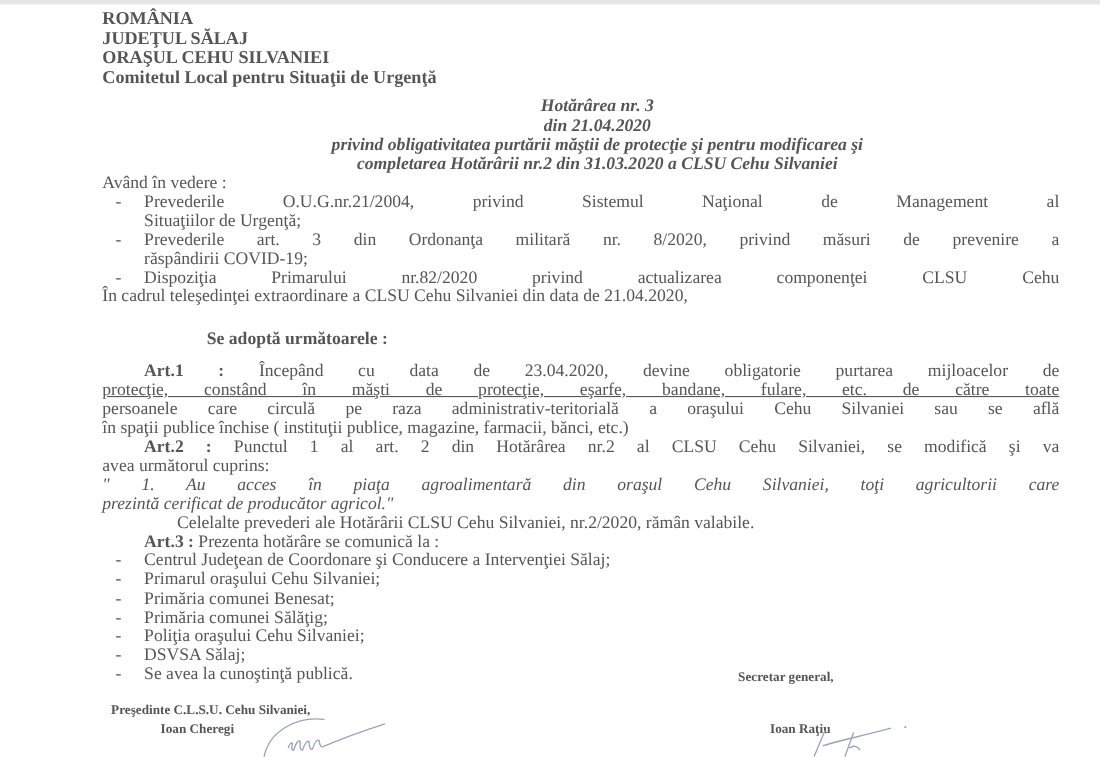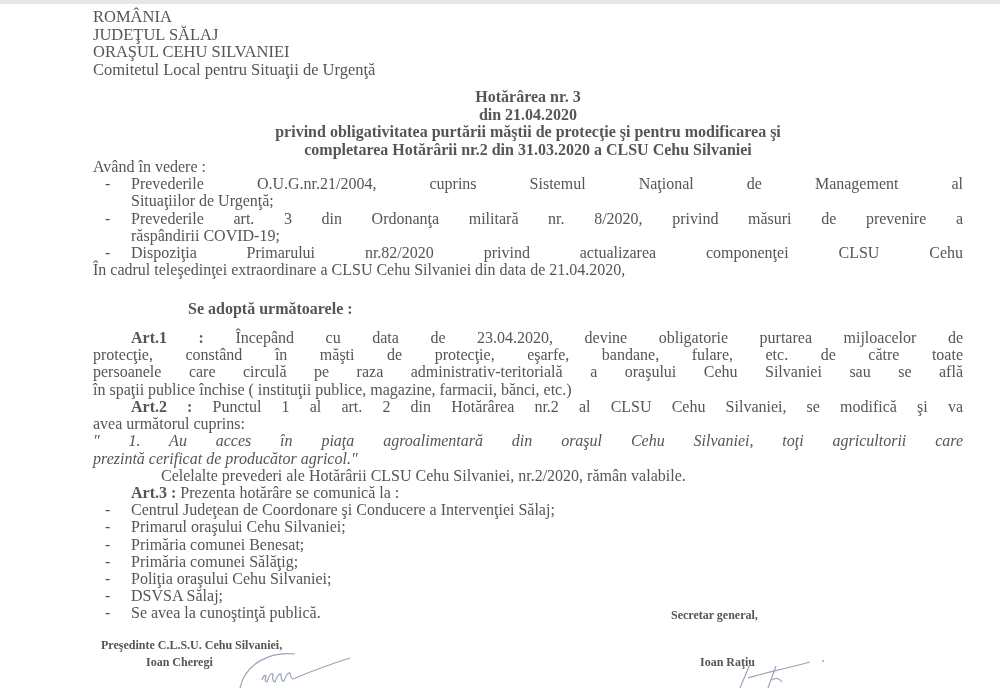--- a/index.html
+++ b/index.html
@@ -25,36 +25,37 @@
     .page {
       position: absolute;
       left: 93px;
       top: 0;
       width: 870px;
     }
     .header-block {
       position: absolute;
       left: 0;
       top: 8px;
-      font-weight: normal;
+      font-weight: bold;
       font-size: 16.5px;
       line-height: 17.5px;
       color: #555;
     }
     .header-block div { white-space: nowrap; }
     .title-block {
       position: absolute;
-      left: 0;
+      left: 15px;
       top: 88px;
       width: 870px;
       text-align: center;
       font-weight: bold;
       font-size: 16px;
       line-height: 17.5px;
       color: #555;
+      font-style: italic;
     }
     .body-text {
       position: absolute;
       left: 0;
       width: 870px;
       font-size: 16px;
       line-height: 17.2px;
       color: #555;
     }
     .justify-full { text-align: justify; text-align-last: justify; }
@@ -104,21 +105,21 @@
     <div style="white-space:nowrap;">privind obligativitatea purtării măştii de protecţie şi pentru modificarea şi</div>
     <div>completarea Hotărârii nr.2 din 31.03.2020 a CLSU Cehu Silvaniei</div>
   </div>
 
   <div class="body-text" style="top:158px;">
     <span class="line">Având în vedere :</span>
 
     <div class="bullet">
       <span class="dash">-</span>
       <div class="txt">
-        <span class="line justify-full" style="white-space:normal;">Prevederile O.U.G.nr.21/2004, cuprins Sistemul Naţional de Management al</span>
+        <span class="line justify-full" style="white-space:normal;">Prevederile O.U.G.nr.21/2004, privind Sistemul Naţional de Management al</span>
         <span class="line">Situaţiilor de Urgenţă;</span>
       </div>
     </div>
 
     <div class="bullet">
       <span class="dash">-</span>
       <div class="txt">
         <span class="line justify-full" style="white-space:normal;">Prevederile art. 3 din Ordonanţa militară nr. 8/2020, privind măsuri  de prevenire a</span>
         <span class="line">răspândirii COVID-19;</span>
       </div>
@@ -131,21 +132,21 @@
       </div>
     </div>
 
     <span class="line">În cadrul teleşedinţei extraordinare a CLSU Cehu Silvaniei din data de 21.04.2020,</span>
   </div>
 
   <div class="body-text bold" style="top:300px; left:95px; width:auto;">Se adoptă următoarele :</div>
 
   <div class="body-text" style="top:329px;">
     <span class="line justify-full" style="white-space:normal; padding-left:38px;"><span class="bold">Art.1</span><span class="bold"> : </span><span>Începând cu data de 23.04.2020, devine obligatorie purtarea mijloacelor de</span></span>
-    <span class="line justify-full" style="white-space:normal;">protecţie, constând în măşti de protecţie, eşarfe, bandane, fulare, etc. de către toate</span>
+    <span class="line justify-full" style="white-space:normal;text-decoration:underline;">protecţie, constând în măşti de protecţie, eşarfe, bandane, fulare, etc. de către toate</span>
     <span class="line justify-full" style="white-space:normal;">persoanele care circulă pe raza administrativ-teritorială a oraşului Cehu Silvaniei sau se află</span>
     <span class="line">în spaţii publice închise ( instituţii publice, magazine, farmacii, bănci, etc.)</span>
   </div>
 
   <div class="body-text" style="top:398px;">
     <span class="line justify-full" style="white-space:normal; padding-left:38px;"><span class="bold">Art.2</span><span class="bold"> : </span><span>Punctul 1 al art. 2 din Hotărârea nr.2 al CLSU Cehu Silvaniei, se modifică şi va</span></span>
     <span class="line">avea următorul cuprins:</span>
     <span class="line italic justify-full" style="white-space:normal;">" 1. Au acces în piaţa agroalimentară din oraşul Cehu Silvaniei, toţi agricultorii care</span>
     <span class="line italic">prezintă cerificat de producător agricol."</span>
     <span class="line" style="padding-left:68px;">Celelalte prevederi ale Hotărârii CLSU Cehu Silvaniei, nr.2/2020, rămân valabile.</span>

